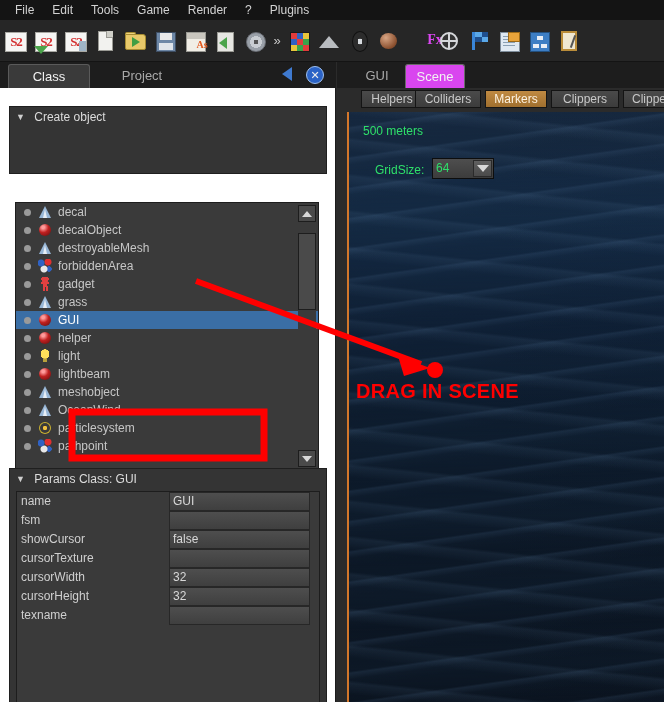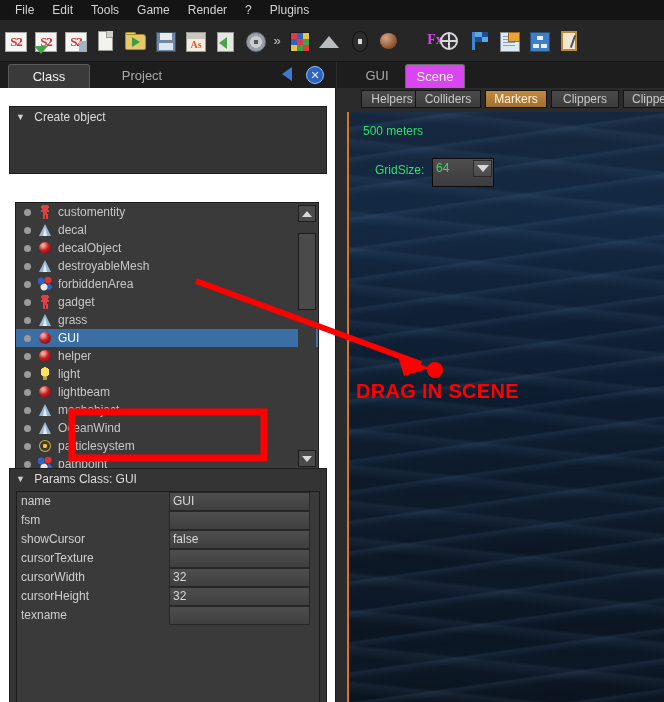--- a/index.html
+++ b/index.html
@@ -71,21 +71,21 @@
   .pad{position:absolute;left:4px;top:2px;width:16px;height:20px;background:#efe7d2;border:2px solid #b98c3a;box-sizing:border-box;}
   .pad i{position:absolute;right:1px;top:2px;width:2px;height:13px;background:#555;transform:rotate(20deg);}
   .s2{position:absolute;left:2px;top:3px;width:20px;height:18px;background:#f6f6f4;border:1px solid #a8a8a2;
       font:bold 13px "Liberation Serif",serif;color:#d32f2f;text-align:center;line-height:17px;letter-spacing:-1px;}
   .s2.g::after{content:"";position:absolute;left:-2px;bottom:-3px;width:0;height:0;border-left:7px solid transparent;border-right:7px solid transparent;border-top:8px solid #4aa34a;}
   .s2.d::after{content:"";position:absolute;right:0;bottom:0;width:7px;height:10px;background:#9fb4c6;}
   .arrfile{position:absolute;left:4px;top:3px;width:15px;height:18px;background:#e6e6e2;border:1px solid #9a9a94;}
   .arrfile i{position:absolute;left:1px;bottom:2px;width:0;height:0;border-top:6px solid transparent;border-bottom:6px solid transparent;border-right:8px solid #4aa34a;}
   .asbox{position:absolute;left:3px;top:3px;width:18px;height:18px;background:#f1eee6;border:1px solid #9a9a94;}
   .asbox i{position:absolute;left:0;top:0;width:18px;height:6px;background:#c9c6be;}
-  .asbox b{position:absolute;left:0;bottom:1px;width:18px;text-align:center;font:bold 10px "Liberation Serif",serif;color:#e2581e;}
+  .asbox b{position:absolute;left:0;bottom:1px;width:30px;text-align:center;font:bold 10px "Liberation Serif",serif;color:#e2581e;}
 
   
   .leftpanel{position:absolute;left:0;top:62px;width:336px;bottom:0;background:#ffffff;
              border-right:1px solid #1c1c1c;box-sizing:border-box;}
   .tabrow{position:absolute;left:0;top:0;width:336px;height:26px;background:#1d1d1d;}
   .ptab{position:absolute;top:2px;height:24px;line-height:23px;text-align:center;font-size:13px;
         box-sizing:border-box;}
   .ptab.active{background:#3a3a3a;color:#f2f2f2;border:1px solid #5a5a5a;border-bottom:none;
         border-radius:3px 3px 0 0;}
   .ptab.idle{color:#a9a9a9;}
@@ -175,21 +175,21 @@
   .waves{position:absolute;inset:0;opacity:.85;
      background:
       repeating-linear-gradient(172deg, rgba(70,110,150,.00) 0px, rgba(70,110,150,.00) 14px,
         rgba(96,134,176,.16) 16px, rgba(96,134,176,.02) 22px, rgba(70,110,150,0) 30px),
       repeating-linear-gradient(186deg, rgba(50,90,130,.00) 0px, rgba(50,90,130,.00) 22px,
         rgba(120,160,200,.10) 25px, rgba(50,90,130,.00) 36px),
       repeating-linear-gradient(178deg, rgba(20,40,60,.00) 0px, rgba(20,40,60,.22) 40px, rgba(20,40,60,.00) 74px);}
   .horiz{position:absolute;left:0;right:0;top:0;height:68px;background:linear-gradient(#16283f,#16283f00);}
   .meters{position:absolute;left:14px;top:12px;font-size:12px;color:#2ee06a;}
   .gridlbl{position:absolute;left:26px;top:51px;font-size:12px;color:#2ee06a;text-align:right;}
-  .gridsel{position:absolute;left:83px;top:46px;width:62px;height:29px;
+  .gridsel{position:absolute;left:83px;top:46px;width:62px;height:21px;
      background:linear-gradient(#4e4e4e,#3c3c3c);border:1px solid #0d0d0d;box-sizing:border-box;
      font-size:12px;color:#2ee06a;line-height:19px;padding-left:3px;}
   .gridarrow{position:absolute;right:1px;top:1px;width:19px;height:17px;
      background:linear-gradient(#606060,#4a4a4a);border:1px solid #2a2a2a;box-sizing:border-box;
      display:flex;align-items:center;justify-content:center;}
 
   
   .anno{position:absolute;inset:0;pointer-events:none;}
   .annotext{position:absolute;left:356px;top:380px;font-size:20px;font-weight:bold;color:#ff0000;
      letter-spacing:.3px;font-family:"Liberation Sans",sans-serif;}
@@ -342,27 +342,20 @@
         <span class="tri">▼</span>
         <span>Create object</span>
       </div>
     </div>
 
     <div class="listbox" style="position:absolute;left:15px;top:140px;width:304px;height:268px;">
       <div id="class-rows">
           <div class="row">
             <span class="bullet"></span>
             <span class="rico">
-              <i class="i-man"></i>
-            </span>
-            <span>customentity</span>
-          </div>
-          <div class="row">
-            <span class="bullet"></span>
-            <span class="rico">
               <i class="i-cone"></i>
             </span>
             <span>decal</span>
           </div>
           <div class="row">
             <span class="bullet"></span>
             <span class="rico">
               <i class="i-ball"></i>
             </span>
             <span>decalObject</span>

